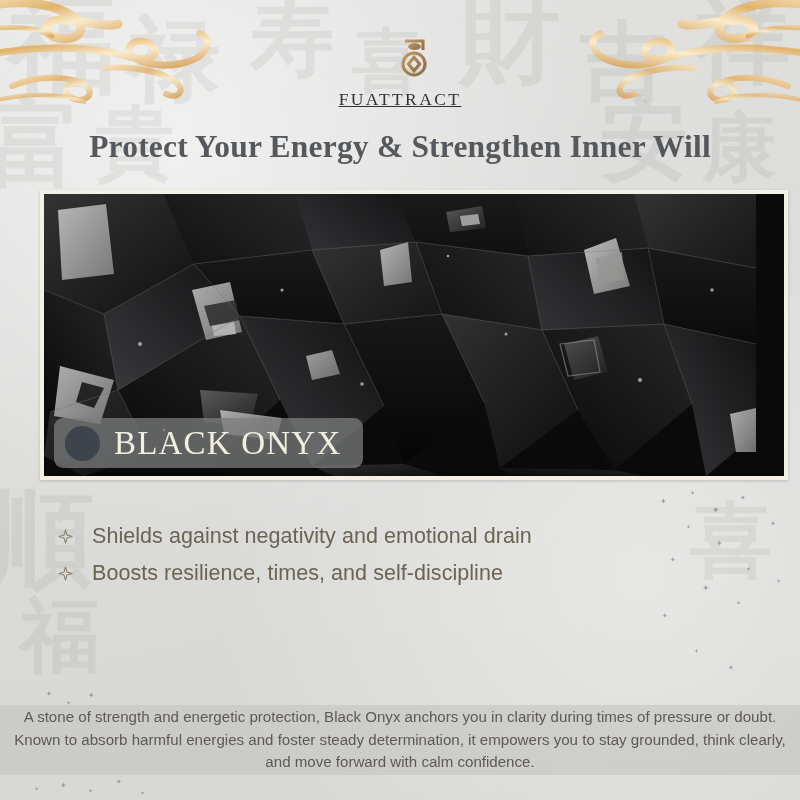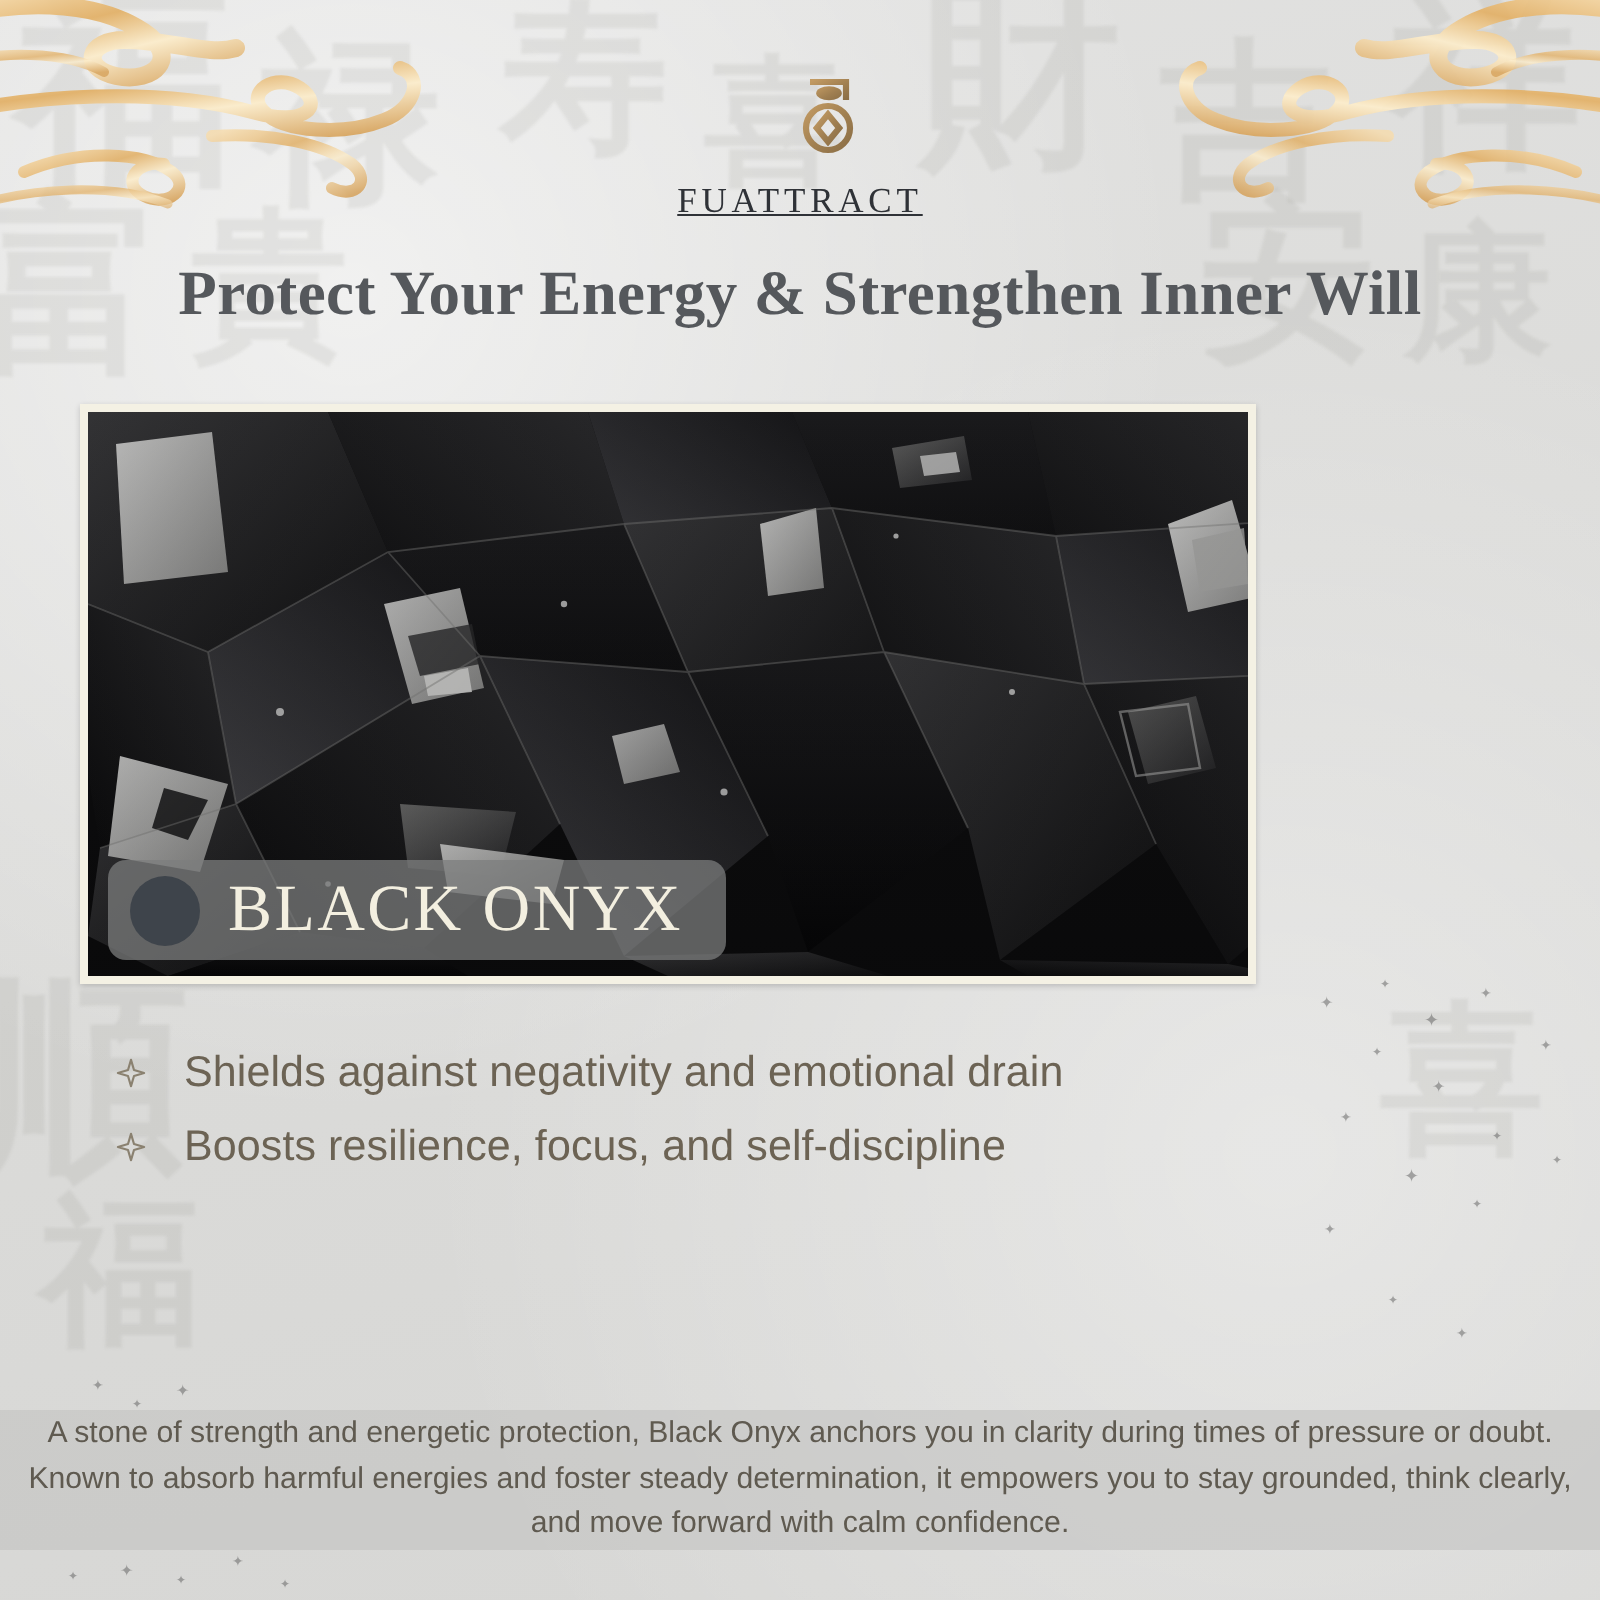--- a/index.html
+++ b/index.html
@@ -83,22 +83,22 @@
     font-weight:700;
     font-size:31.5px;
     letter-spacing:.2px;
     color:#55585c;
     white-space:nowrap;
   }
 
   
   #hero {
     position:absolute;
-    left:40px; top:202px;
-    width:588px; height:290px;
+    left:40px; top:190px;
+    width:748px; height:290px;
     background:#f4f1e4;
     padding:4px;
     box-shadow:0 1px 3px rgba(0,0,0,.18);
     text-align:right;
   }
   #hero-photo {
     position:relative;
     width:100%; height:100%;
     overflow:hidden;
     background:#0a0a0a;
@@ -379,21 +379,21 @@
         </svg>
       </span>
       <span class="benefit-text">Shields against negativity and emotional drain</span>
     </li>
     <li class="benefit">
       <span class="benefit-icon">
         <svg width="15" height="15" viewBox="0 0 16 16" aria-hidden="true">
           <path d="M8 1 L9.6 6.4 L15 8 L9.6 9.6 L8 15 L6.4 9.6 L1 8 L6.4 6.4 Z" fill="none" stroke="currentColor" stroke-width="1.15" stroke-linejoin="round"></path>
         </svg>
       </span>
-      <span class="benefit-text">Boosts resilience, focus, and self-discipline</span>
+      <span class="benefit-text">Boosts resilience, times, and self-discipline</span>
     </li>
   </ul>
 
   <div>
     <span class="speck" style="left:660px; top:498px; font-size:8px;">✦</span>
     <span class="speck" style="left:690px; top:490px; font-size:6px;">✦</span>
     <span class="speck" style="left:712px; top:506px; font-size:9px;">✦</span>
     <span class="speck" style="left:740px; top:494px; font-size:7px;">✦</span>
     <span class="speck" style="left:686px; top:524px; font-size:6px;">✦</span>
     <span class="speck" style="left:716px; top:540px; font-size:8px;">✦</span>

